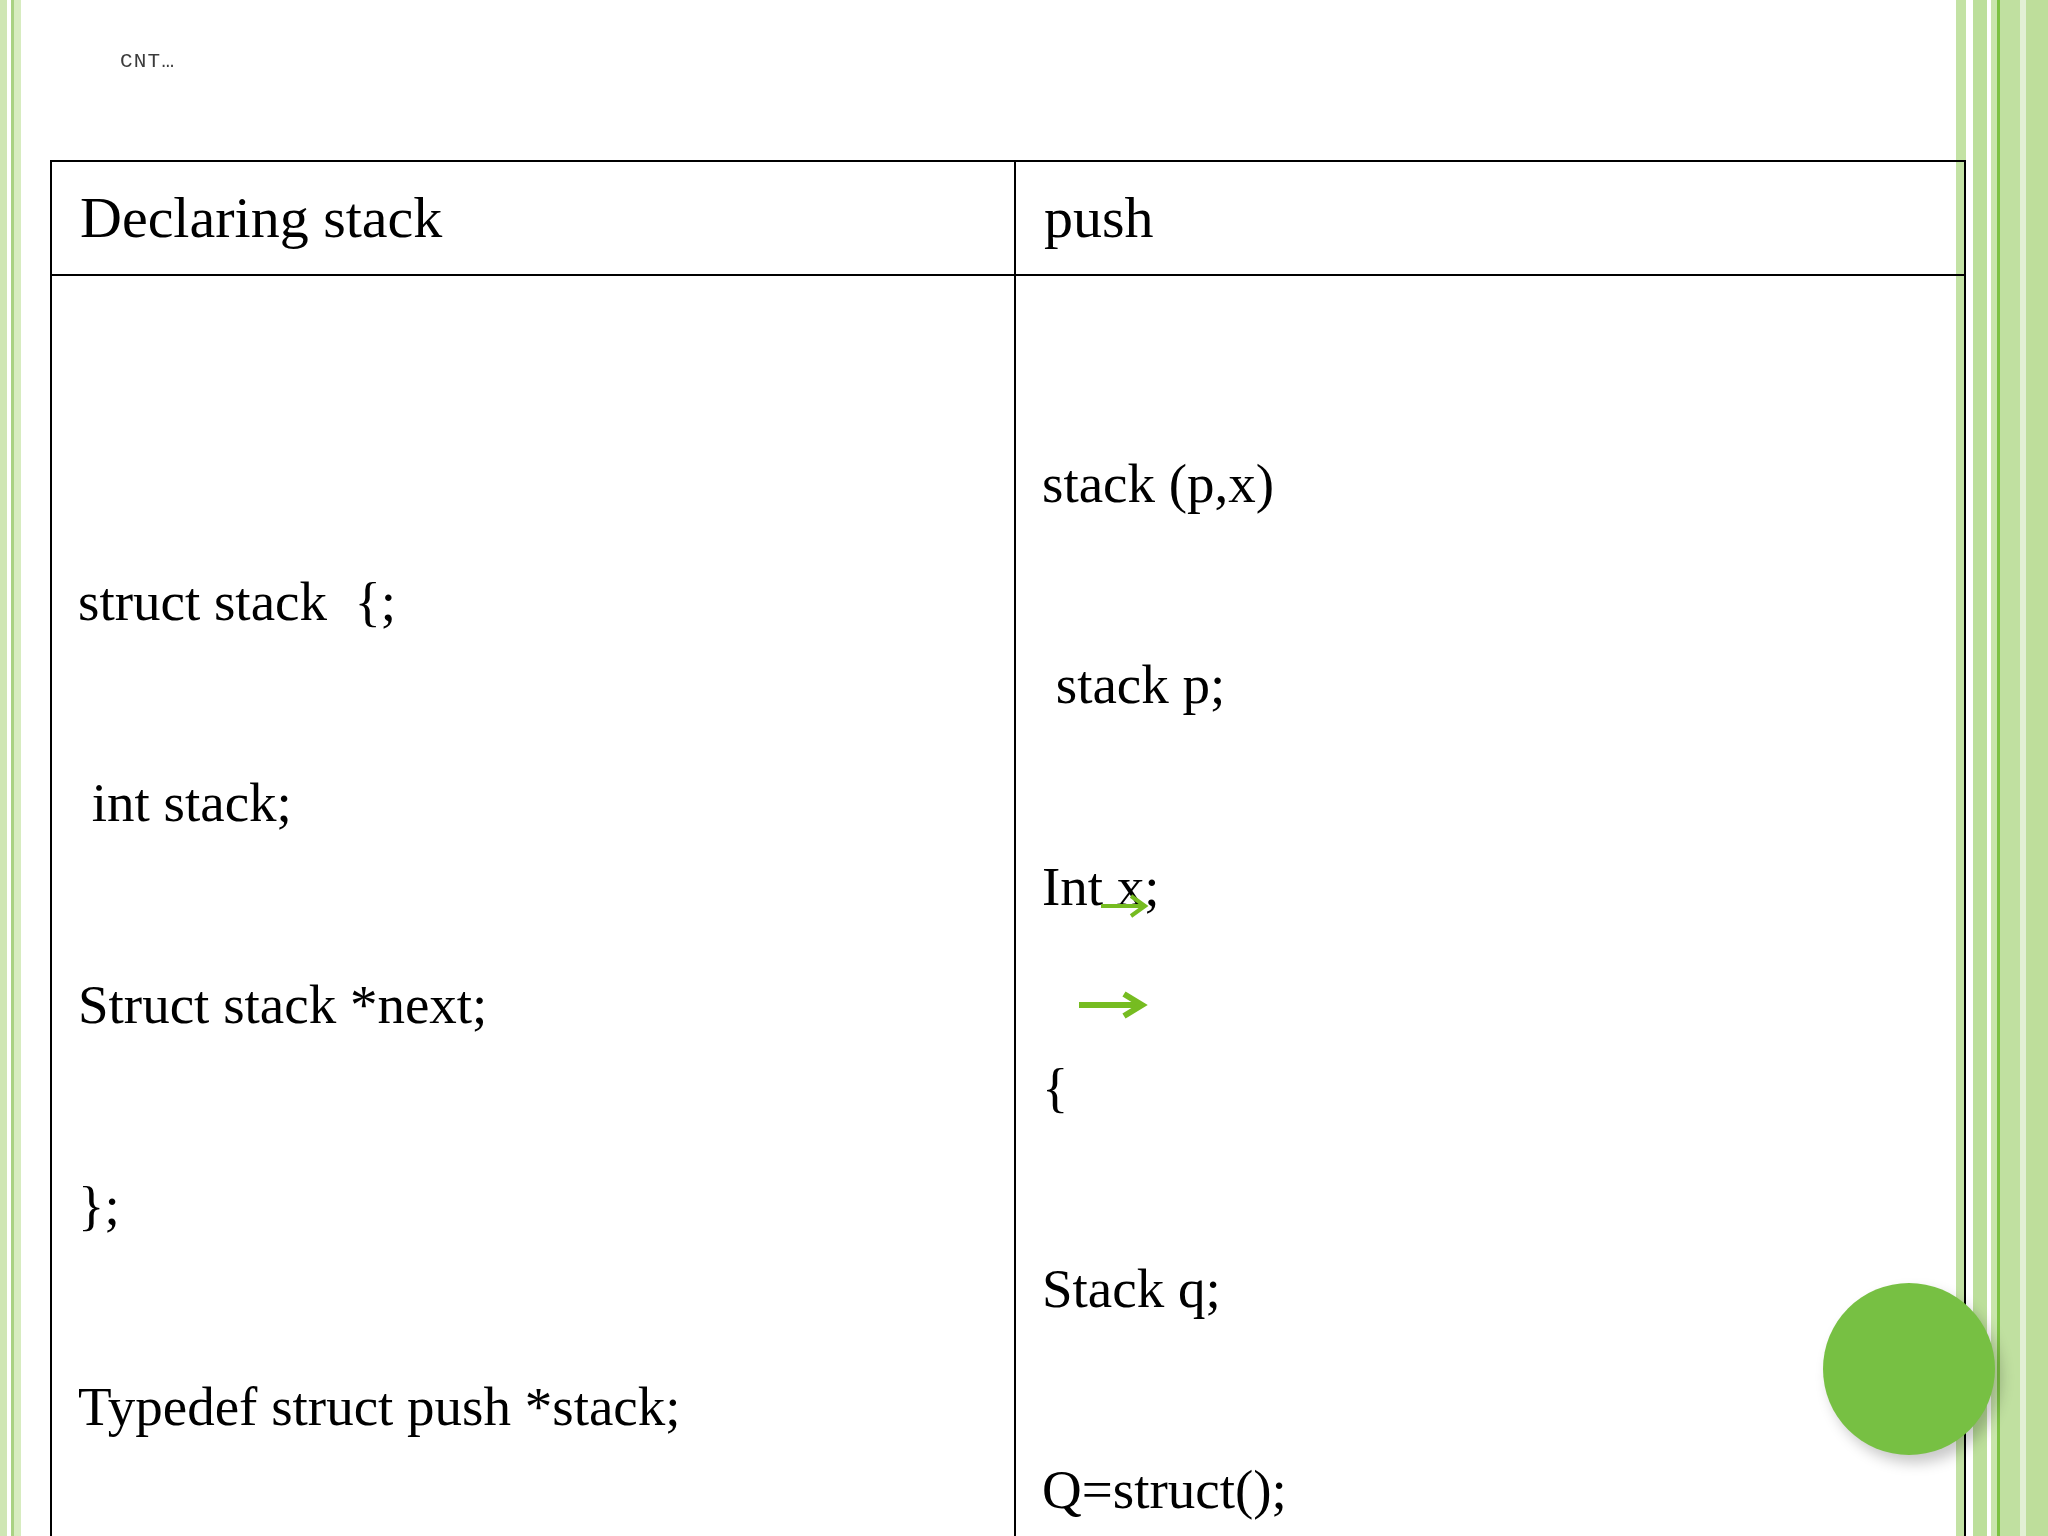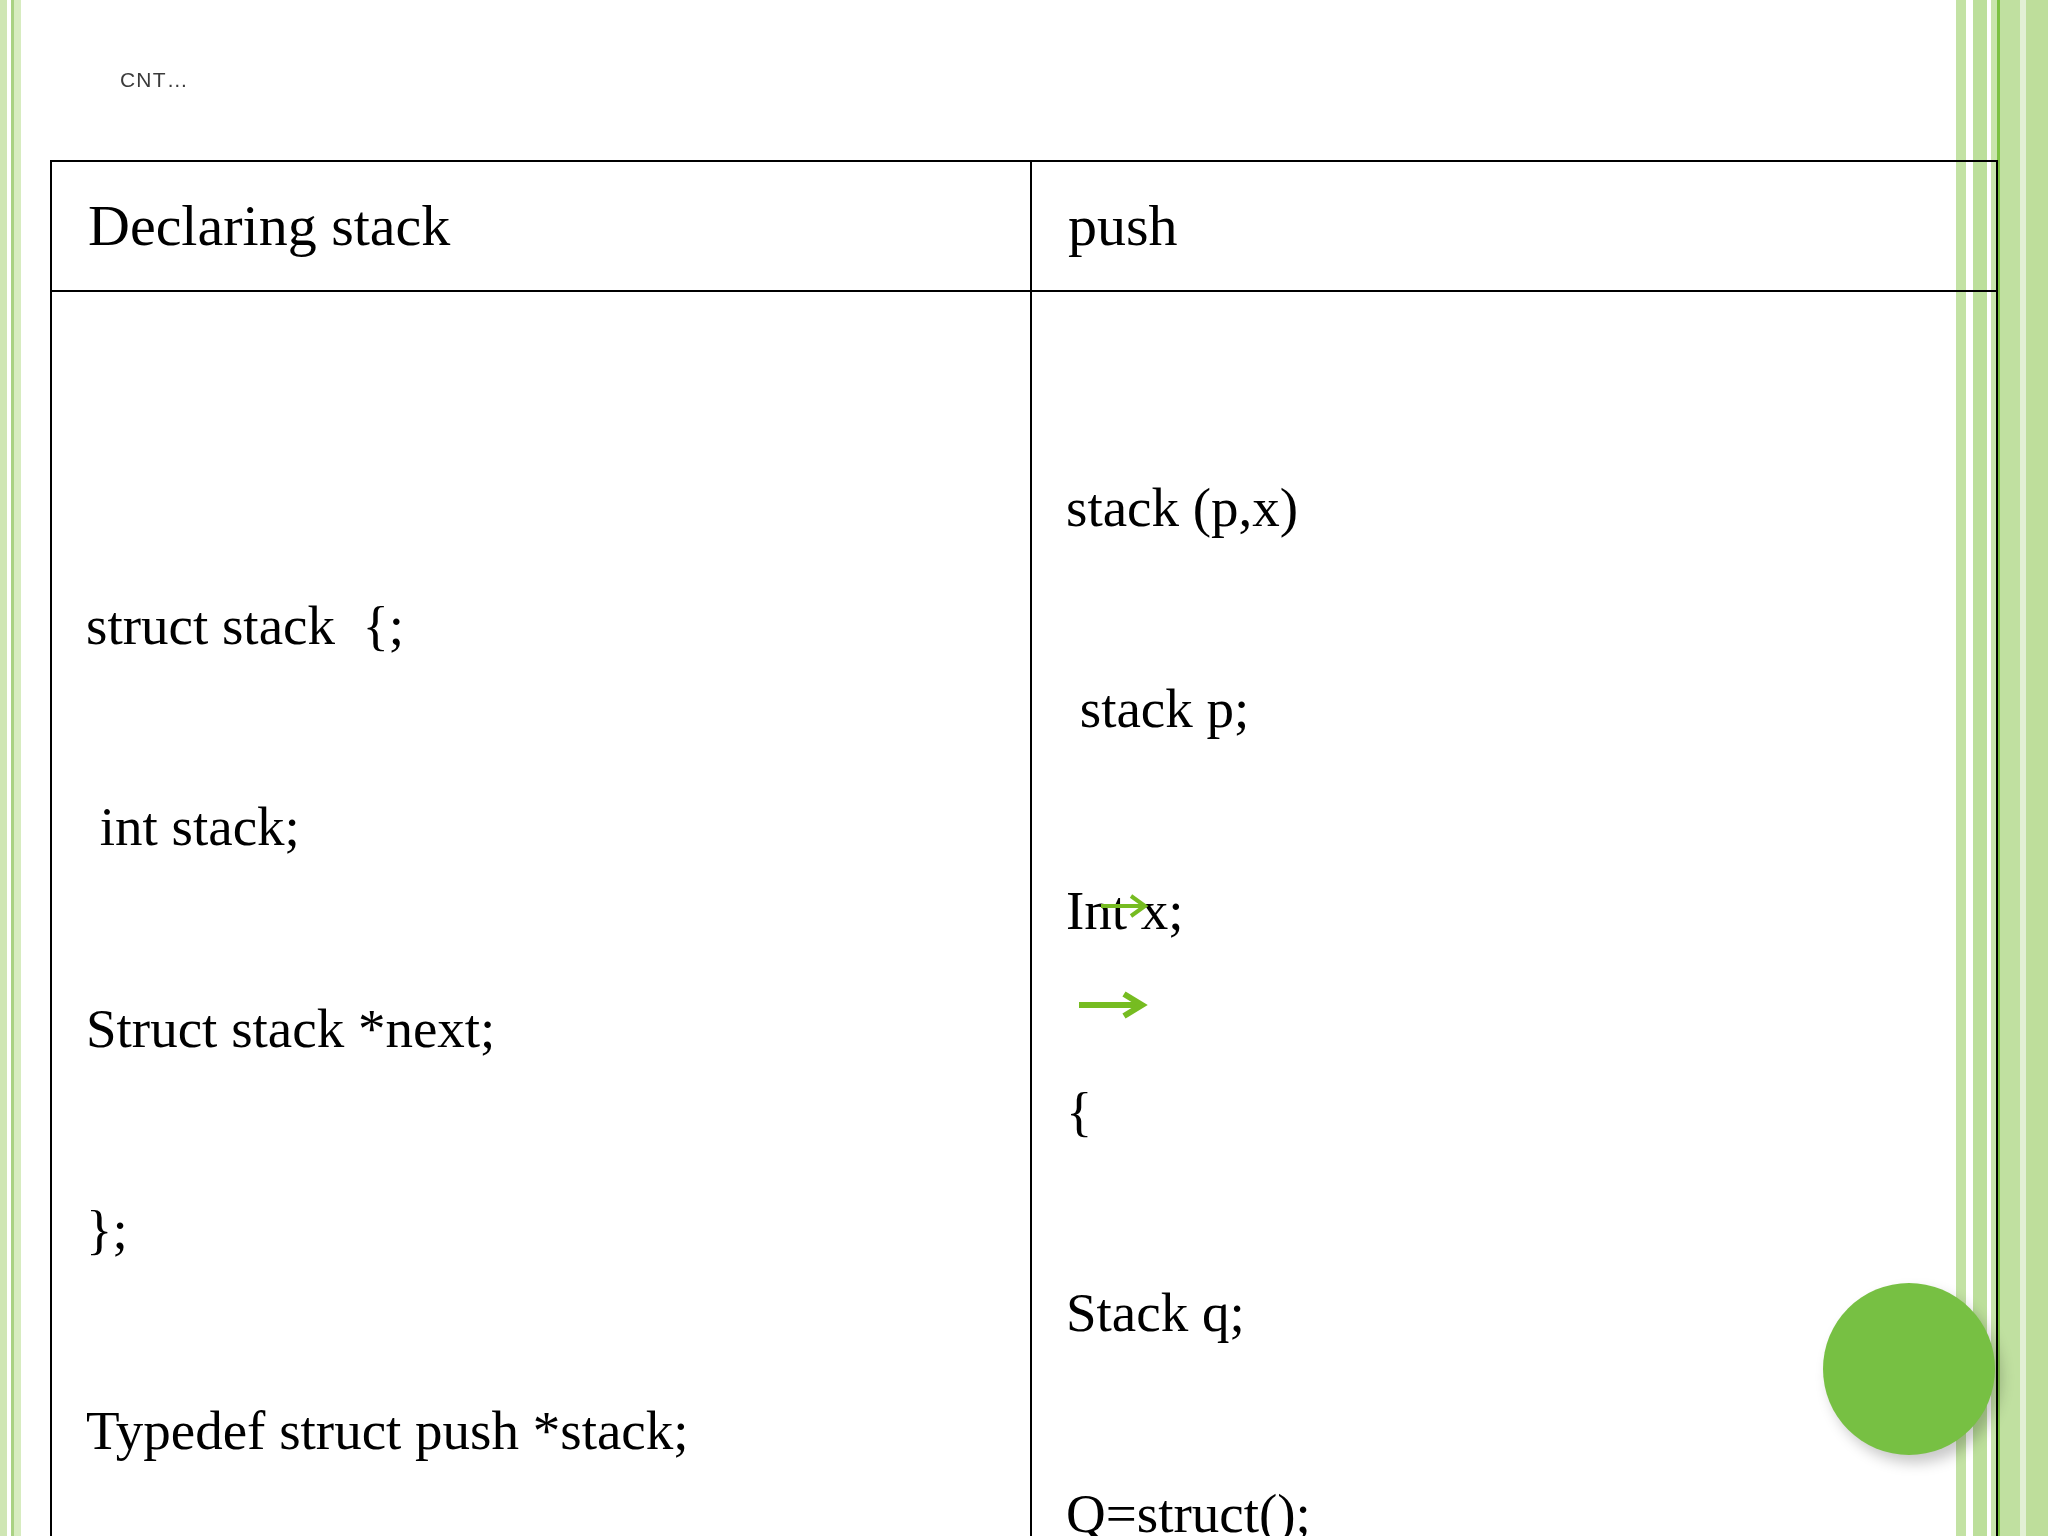--- a/index.html
+++ b/index.html
@@ -46,42 +46,42 @@
   .r-s5 { left: 35px; width: 6px;  background: #c9e5ac; }
   .r-s6 { left: 41px; width: 3px;  background: #7cc142; }
   .r-s7 { left: 44px; width: 20px; background: #c0e0a0; }
   .r-s8 { left: 64px; width: 6px;  background: #e2f0d4; }
   .r-s9 { left: 70px; width: 22px; background: #bede9b; }
 
   
   .slide-kicker {
     position: absolute;
     left: 120px;
-    top: 68px;
-    font-family: Liberation Sans, sans-serif;
+    top: 50px;
+    font-family: Liberation Mono, monospace;
     font-size: 21px;
     letter-spacing: 1.2px;
     color: #3b3b3b;
     font-variant: small-caps;
     white-space: nowrap;
   }
 
   
   .code-table {
     position: absolute;
     left: 50px;
     top: 160px;
     width: 1880px;
     border-collapse: collapse;
     table-layout: fixed;
   }
   .code-table td {
     border: 2px solid #000000;
     vertical-align: top;
-    padding: 16px;
+    padding: 8px;
   }
   .col-left  { width: 946px; }
   .col-right { width: 932px; font-family: Liberation Serif, serif; }
 
   .hdr-cell {
     height: 96px;
   }
   .hdr-text {
     font-size: 58px;
     line-height: 96px;

